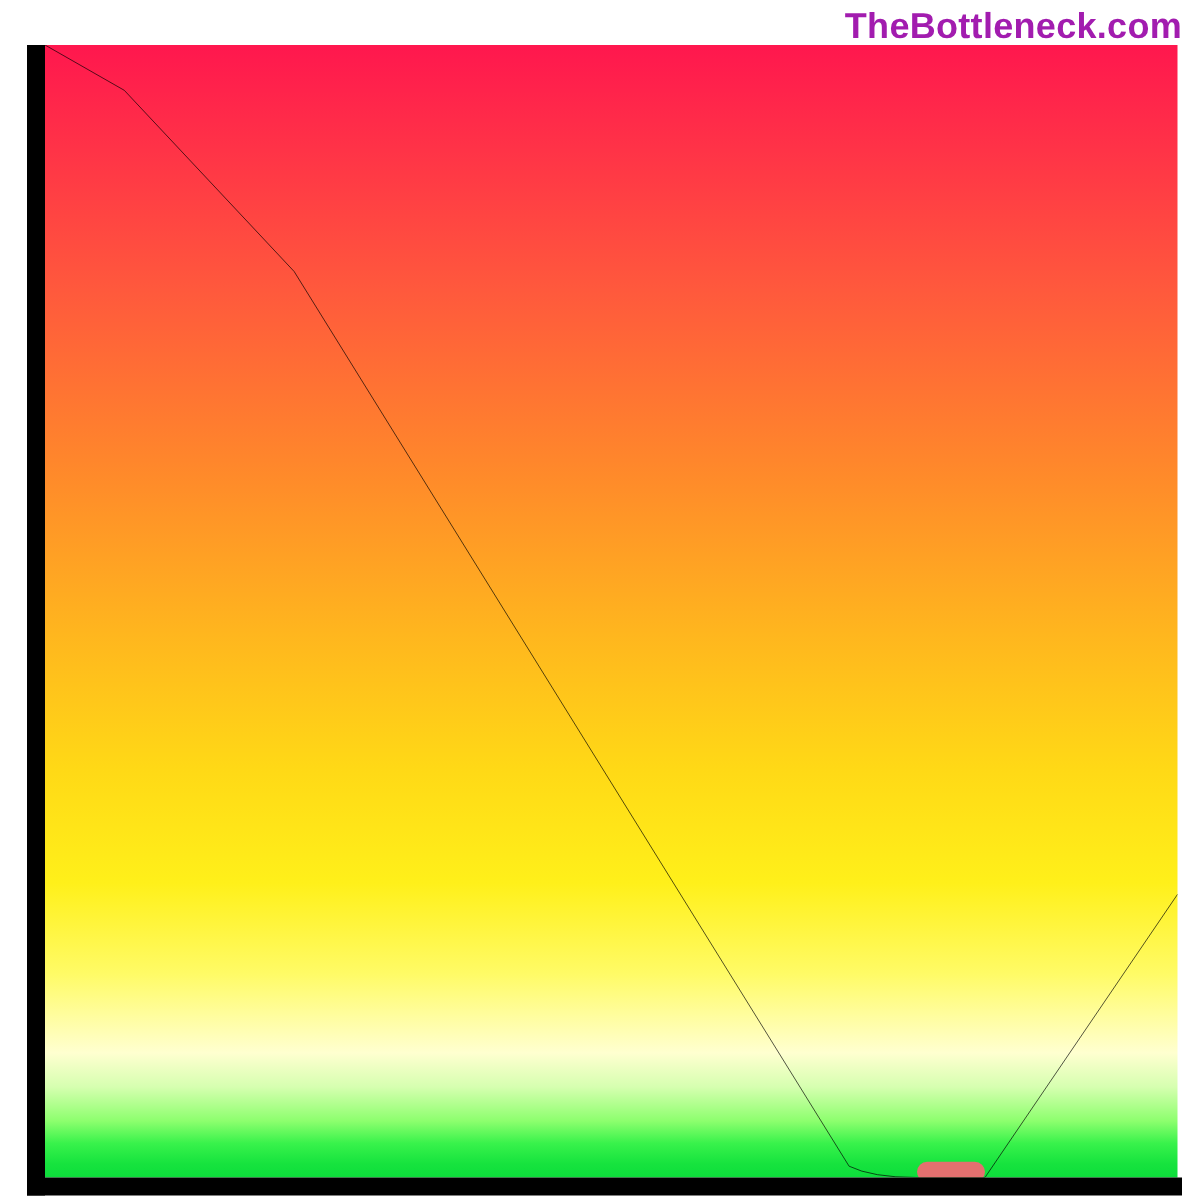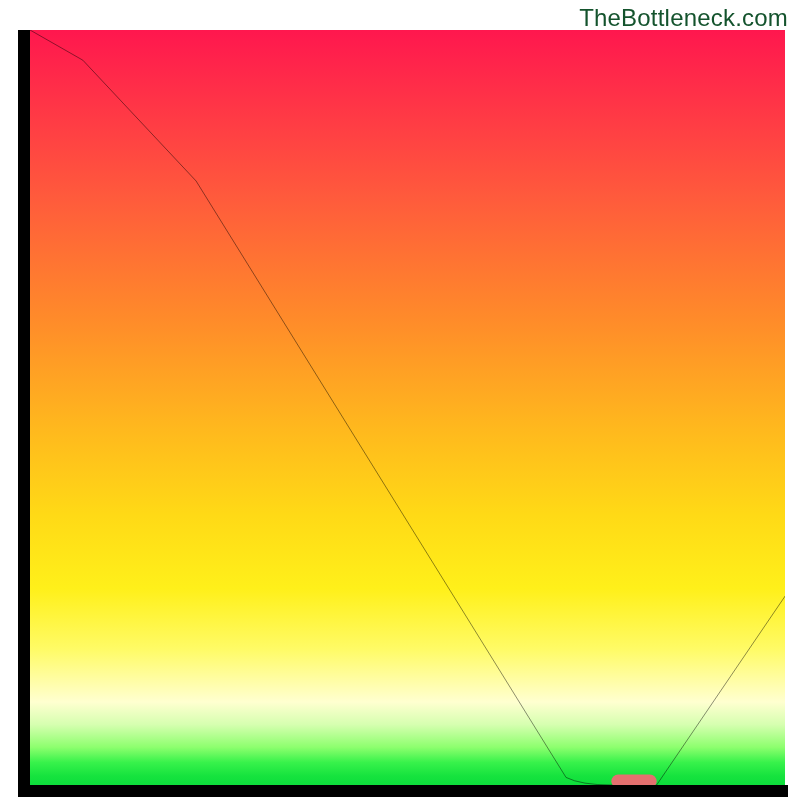--- a/index.html
+++ b/index.html
@@ -8,22 +8,22 @@
     position: relative;
     width: 800px;
     height: 800px;
   }
   .attribution {
     position: absolute;
     top: 4px;
     right: 12px;
     font-family: Arial, Helvetica, sans-serif;
     font-size: 24px;
-    font-weight: 400;
-    color: #14532d;
+    font-weight: 700;
+    color: #a21caf;
     letter-spacing: 0.2px;
   }
   .plot-wrap {
     position: absolute;
     left: 30px;
     top: 30px;
     width: 755px;      
     height: 755px;     
   }
   

